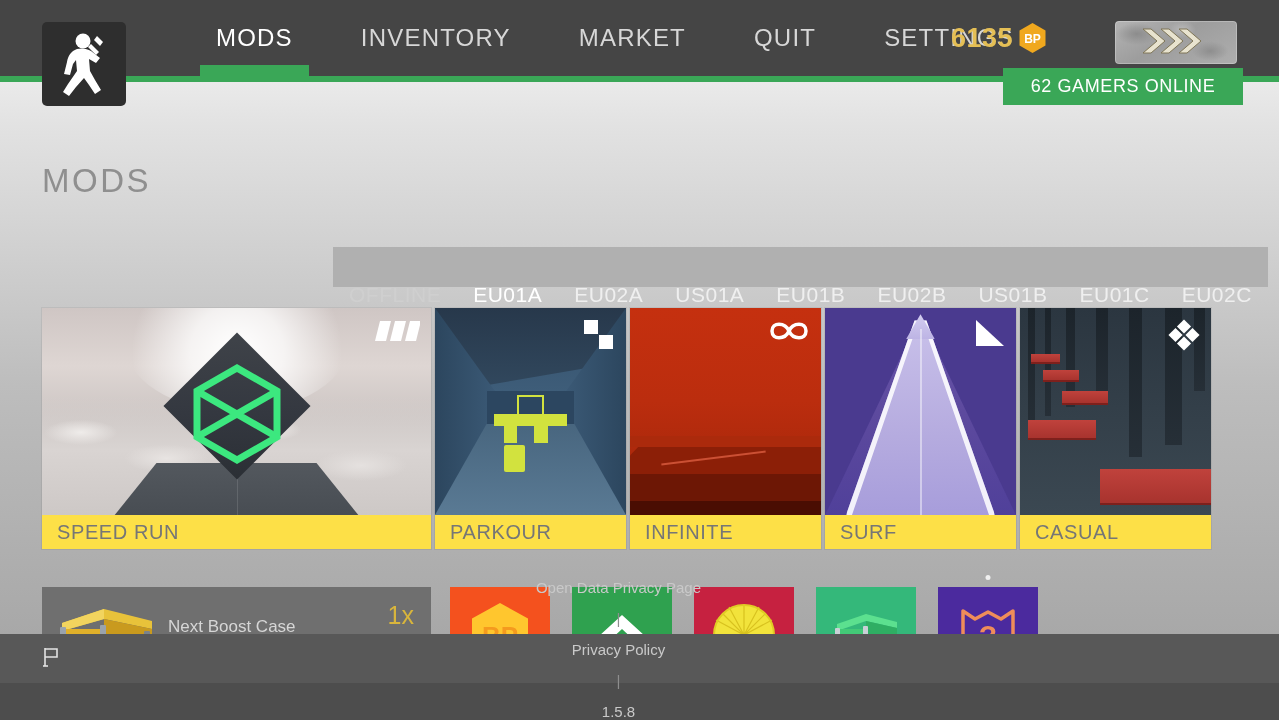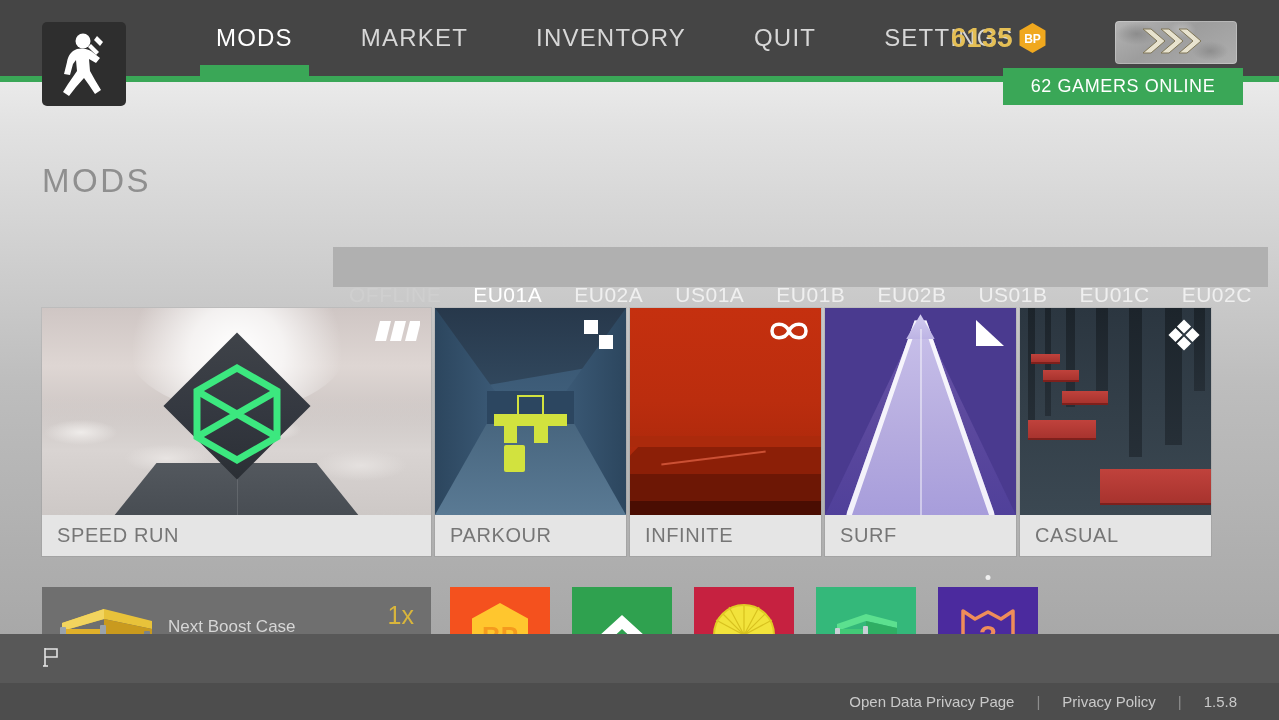--- a/index.html
+++ b/index.html
@@ -91,23 +91,23 @@
     margin-top: 48px;
   }
   .server-tab.offline { color: #cfcfcf; }
   .server-tab.active { background: #2fa14f; color: #ffffff; }
 
   
   .cards { position: absolute; left: 42px; top: 226px; display: flex; gap: 4px; }
   .card { position: relative; background: #ffffff; box-shadow: 0 0 0 1px rgba(0,0,0,.06); cursor: pointer; }
   .card .art { position: relative; width: 100%; overflow: hidden; }
   .card .label {
-    height: 41px; display: flex; align-items: center;
+    height: 34px; display: flex; align-items: center;
     padding-left: 15px; color: #767676; font-size: 20px; font-weight: 300; letter-spacing: .6px;
-    background: #e5e5e5;
+    background: #fde047;
   }
   .card-icon { position: absolute; right: 11px; top: 11px; }
 
   .card-speedrun { width: 389px; }
   .card-speedrun .art { height: 207px; }
   .card-small { width: 191px; }
   .card-small .art { height: 207px; }
 
   
   .art-speedrun {
@@ -254,21 +254,21 @@
   .tipbar {
     position: absolute; left: 0; top: 634px; width: 1279px; height: 49px;
     background: #585858; display: flex; align-items: center; padding-left: 42px; gap: 12px;
   }
   .tip-text { color: #dcdcdc; font-size: 17px; font-weight: 300; }
 
   
   .footer {
     position: absolute; left: 0; top: 683px; width: 1279px; height: 37px;
     background: #4d4d4d; display: flex; align-items: center; justify-content: flex-end;
-    padding-right: 42px; gap: 22px;
+    padding-right: 42px; gap: 14px; flex-direction: column;
   }
   .footer a, .footer span { color: #c9c9c9; font-size: 15px; font-weight: 300; text-decoration: none; }
   .footer a { cursor: pointer; }
   .footer .sep { color: #8e8e8e; }
 </style>
 </head>
 <body>
 
 <div id="app">
 
@@ -286,24 +286,24 @@
         </g>
       </svg>
     </span>
   </div>
 
   <nav class="nav">
     <div class="nav-item active">
       <span>MODS</span>
     </div>
     <div class="nav-item">
+      <span>INVENTORY</span>
+    </div>
+    <div class="nav-item">
       <span>MARKET</span>
-    </div>
-    <div class="nav-item">
-      <span>INVENTORY</span>
     </div>
     <div class="nav-item">
       <span>QUIT</span>
     </div>
     <div class="nav-item">
       <span>SETTINGS</span>
     </div>
   </nav>
 
   <div class="currency">

